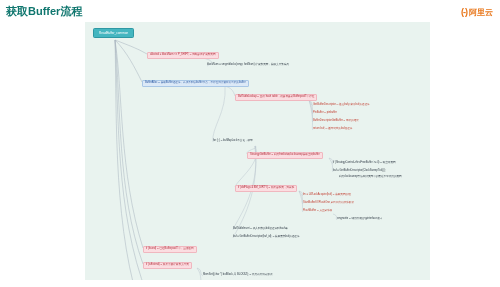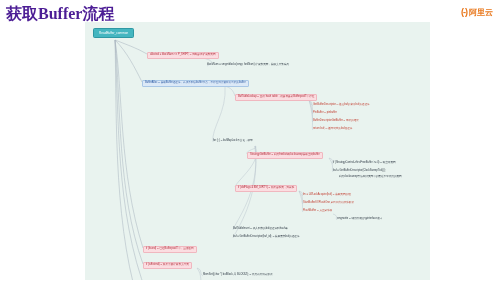--- a/index.html
+++ b/index.html
@@ -14,26 +14,25 @@
     overflow: hidden;
     font-family: "Liberation Sans", "DejaVu Sans", sans-serif;
     color: #222;
   }
 
   
   #page-title {
     position: absolute;
     left: 6px;
     top: 4px;
-    font-size: 16px;
+    font-size: 11px;
     font-weight: bold;
     letter-spacing: 0px;
-    color: #4c1d95;
+    color: #0f766e;
     white-space: nowrap;
-    font-family: Liberation Serif, serif;
   }
 
   #brand-logo {
     position: absolute;
     right: 7px;
     top: 7px;
     display: flex;
     align-items: center;
     gap: 2px;
     color: #e8761a;

